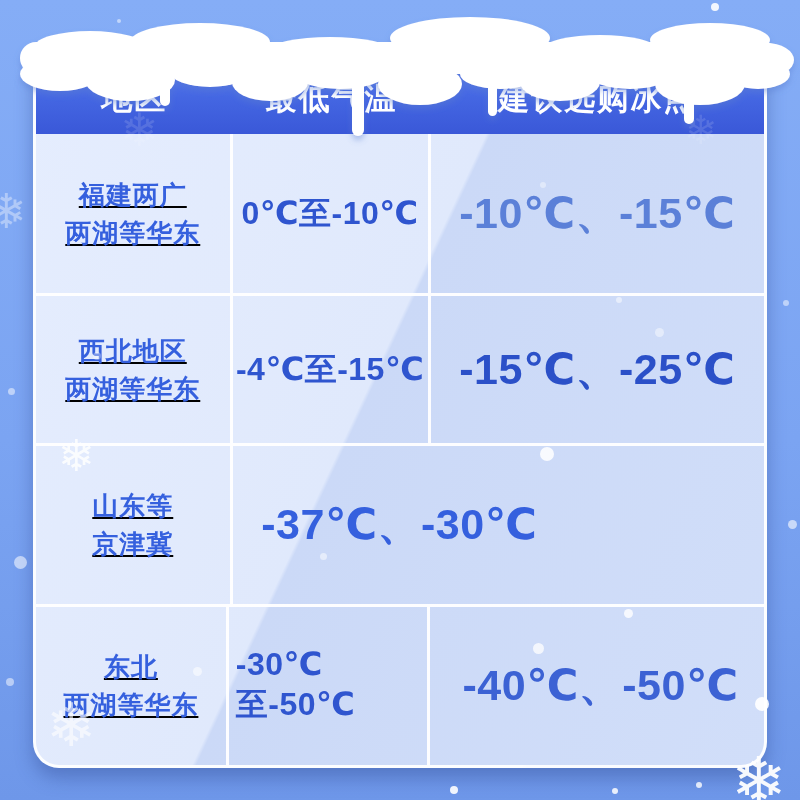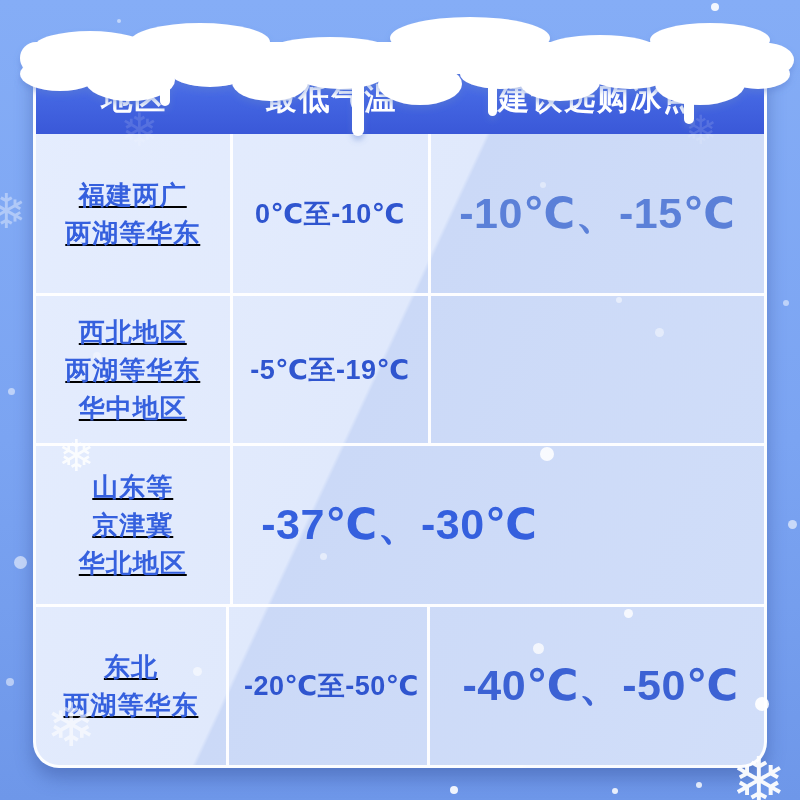--- a/index.html
+++ b/index.html
@@ -38,21 +38,21 @@
   .trow:not(:last-child){border-bottom:3px solid rgba(255,255,255,.95);}
   .r1{height:162px;} .r2{height:150px;} .r3{height:161px;} .r4{flex:1;gap:7px;}
   .cell{display:flex;flex-direction:column;align-items:center;justify-content:center;box-sizing:border-box;}
   .cell-region{width:27.0%;border-right:3px solid rgba(255,255,255,.95);text-decoration:underline;}
   .cell-temp{width:27.2%;border-right:3px solid rgba(255,255,255,.95);}
   .cell-rec{width:45.8%;justify-content:center;}
   .region-line{
     color:#3560DE;font-weight:bold;font-size:26px;line-height:38px;
     letter-spacing:1px;text-align:center;
   }
-  .temp-text{color:#2F55CF;font-weight:600;font-size:27px;letter-spacing:.5px;}
+  .temp-text{color:#2F55CF;font-weight:600;font-size:32px;letter-spacing:.5px;}
   .rec-text{font-weight:800;font-size:43px;letter-spacing:.5px;}
   
   .flake{position:absolute;color:#fff;line-height:1;pointer-events:none;z-index:6;}
   .dot{position:absolute;background:#fff;border-radius:50%;pointer-events:none;z-index:6;}
   .snowcap{position:absolute;left:0;top:0;z-index:8;pointer-events:none;}
 </style>
 </head>
 <body>
 
 <div class="stage">
@@ -95,45 +95,46 @@
         </div>
         <div class="cell cell-rec">
           <div class="rec-text" style="color: rgb(91, 128, 216);">-10℃、-15℃</div>
         </div>
       </div>
 
       <div class="trow r2">
         <div class="cell cell-region">
           <div class="region-line">西北地区</div>
           <div class="region-line">两湖等华东</div>
-          <div class="region-line">华中地区</div>
         </div>
         <div class="cell cell-temp">
-          <div class="temp-text">-5℃至-19℃</div>
+          <div class="temp-text">-4℃至-15℃</div>
+        </div>
+        <div class="cell cell-rec">
+          <div class="rec-text" style="color: rgb(43, 80, 200);">-15℃、-25℃</div>
         </div>
       </div>
 
       <div class="trow r3">
         <div class="cell cell-region">
           <div class="region-line">山东等</div>
           <div class="region-line">京津冀</div>
-          <div class="region-line">华北地区</div>
         </div>
         <div class="cell cell-rec">
           <div class="rec-text" style="color: rgb(53, 96, 222);">-37℃、-30℃</div>
         </div>
       </div>
 
       <div class="trow r4">
         <div class="cell cell-region">
           <div class="region-line">东北</div>
           <div class="region-line">两湖等华东</div>
         </div>
         <div class="cell cell-temp">
-          <div class="temp-text">-20℃至-50℃</div>
+          <div class="temp-text">-30℃至-50℃</div>
         </div>
         <div class="cell cell-rec">
           <div class="rec-text" style="color: rgb(60, 98, 212);">-40℃、-50℃</div>
         </div>
       </div>
 
     </div>
   </div>
 
   <span class="flake" style="left:58px;top:434px;font-size:44px;opacity:.85">❄</span>

